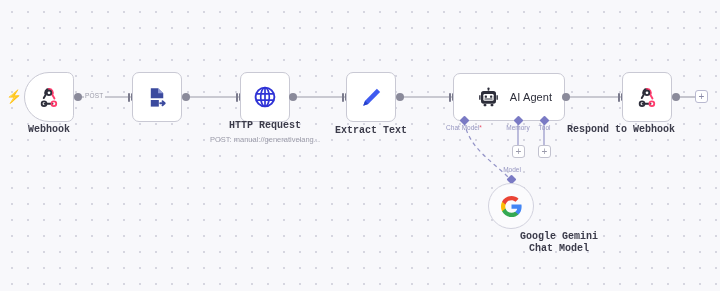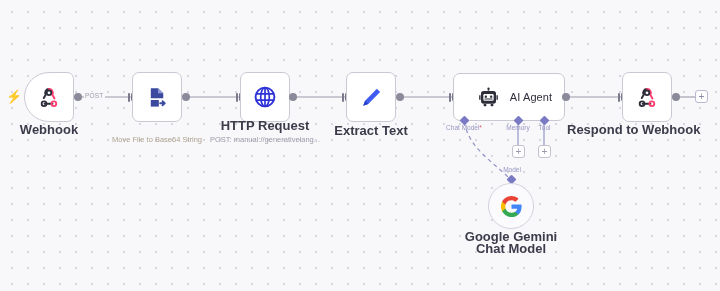--- a/index.html
+++ b/index.html
@@ -61,27 +61,28 @@
     font-size: 11px;
     color: #2d2e3a;
     letter-spacing: .1px;
     white-space: nowrap;
   }
 
   
   .caption {
     position: absolute;
     text-align: center;
-    font-size: 13px;
+    font-size: 10px;
     color: #3b3b4a;
     line-height: 12px;
     white-space: nowrap;
     font-weight: 600;
-  }
-  .caption.wrap { white-space: normal; }
+    font-family: Liberation Mono, monospace;
+  }
+  .caption.wrap { white-space: normal; margin-left: 48px; }
   .subcaption {
     position: absolute;
     text-align: center;
     font-size: 7.5px;
     color: #9a9aa8;
     line-height: 10px;
     white-space: nowrap;
     font-weight: 400;
   }
   .subcaption.amber { color: #b0a18e; }
@@ -223,21 +224,20 @@
     <span class="node-icon">
       <svg width="23" height="23" viewBox="0 0 24 24" xmlns="http://www.w3.org/2000/svg">
         <path d="M5 2.4h7.6L18 7.6v5.1H5z" fill="#3b4a9e"></path>
         <path d="M12.6 2.4 18 7.6h-5.4z" fill="#8f9ad6"></path>
         <path d="M5 14.6h8.4v6.9H5z" fill="#3b4a9e"></path>
         <path d="M14.8 18h4.4M17.2 15.8 19.6 18l-2.4 2.2" stroke="#3b4a9e" stroke-width="1.9" fill="none" stroke-linecap="round" stroke-linejoin="round"></path>
       </svg>
     </span>
   </div>
   <div class="out-dot" style="left:182px; top:93px;"></div>
-  <div class="subcaption amber" style="left:102px; top:135px; width:110px;">Move File to Base64 String</div>
 
   <div class="in-bar" style="left:236px; top:93px;"></div>
   <div class="in-arrow" style="left:239px; top:93px;"></div>
 
   <div class="node" style="left:240px; top:72px; width:50px; height:50px;">
     <span class="node-icon">
       <svg width="24" height="24" viewBox="0 0 24 24" xmlns="http://www.w3.org/2000/svg">
         <circle cx="12" cy="12" r="9.4" fill="none" stroke="#2f33d6" stroke-width="1.9"></circle>
         <ellipse cx="12" cy="12" rx="4.3" ry="9.4" fill="none" stroke="#2f33d6" stroke-width="1.7"></ellipse>
         <path d="M2.9 8.8h18.2M2.9 15.2h18.2M12 2.6v18.8" stroke="#2f33d6" stroke-width="1.7" fill="none"></path>

